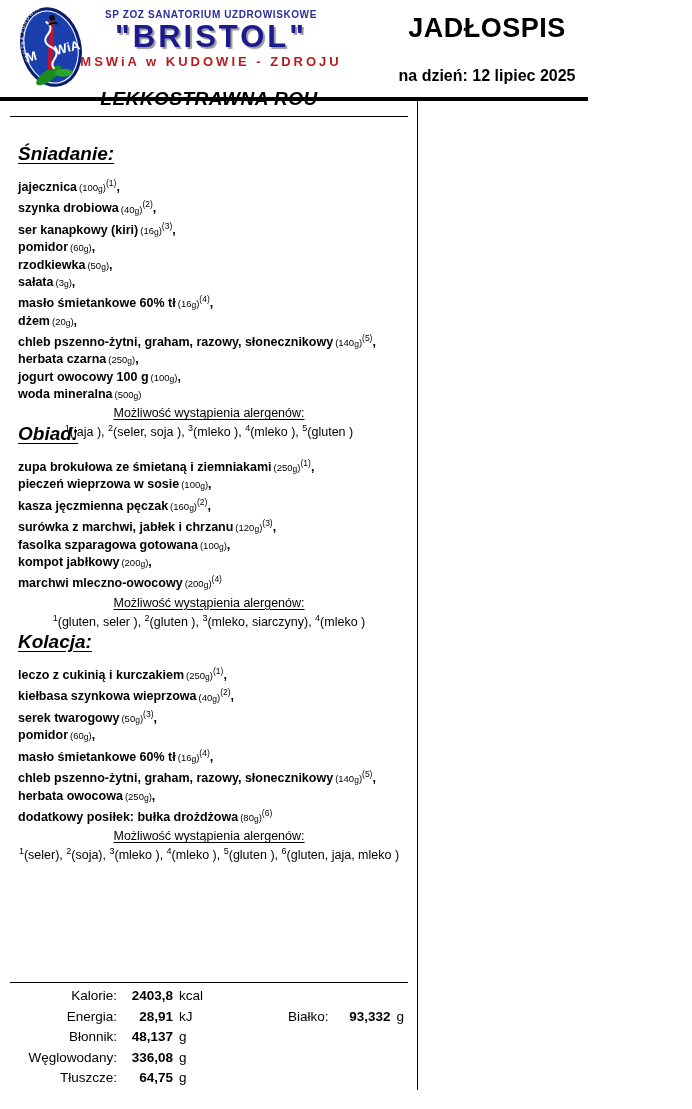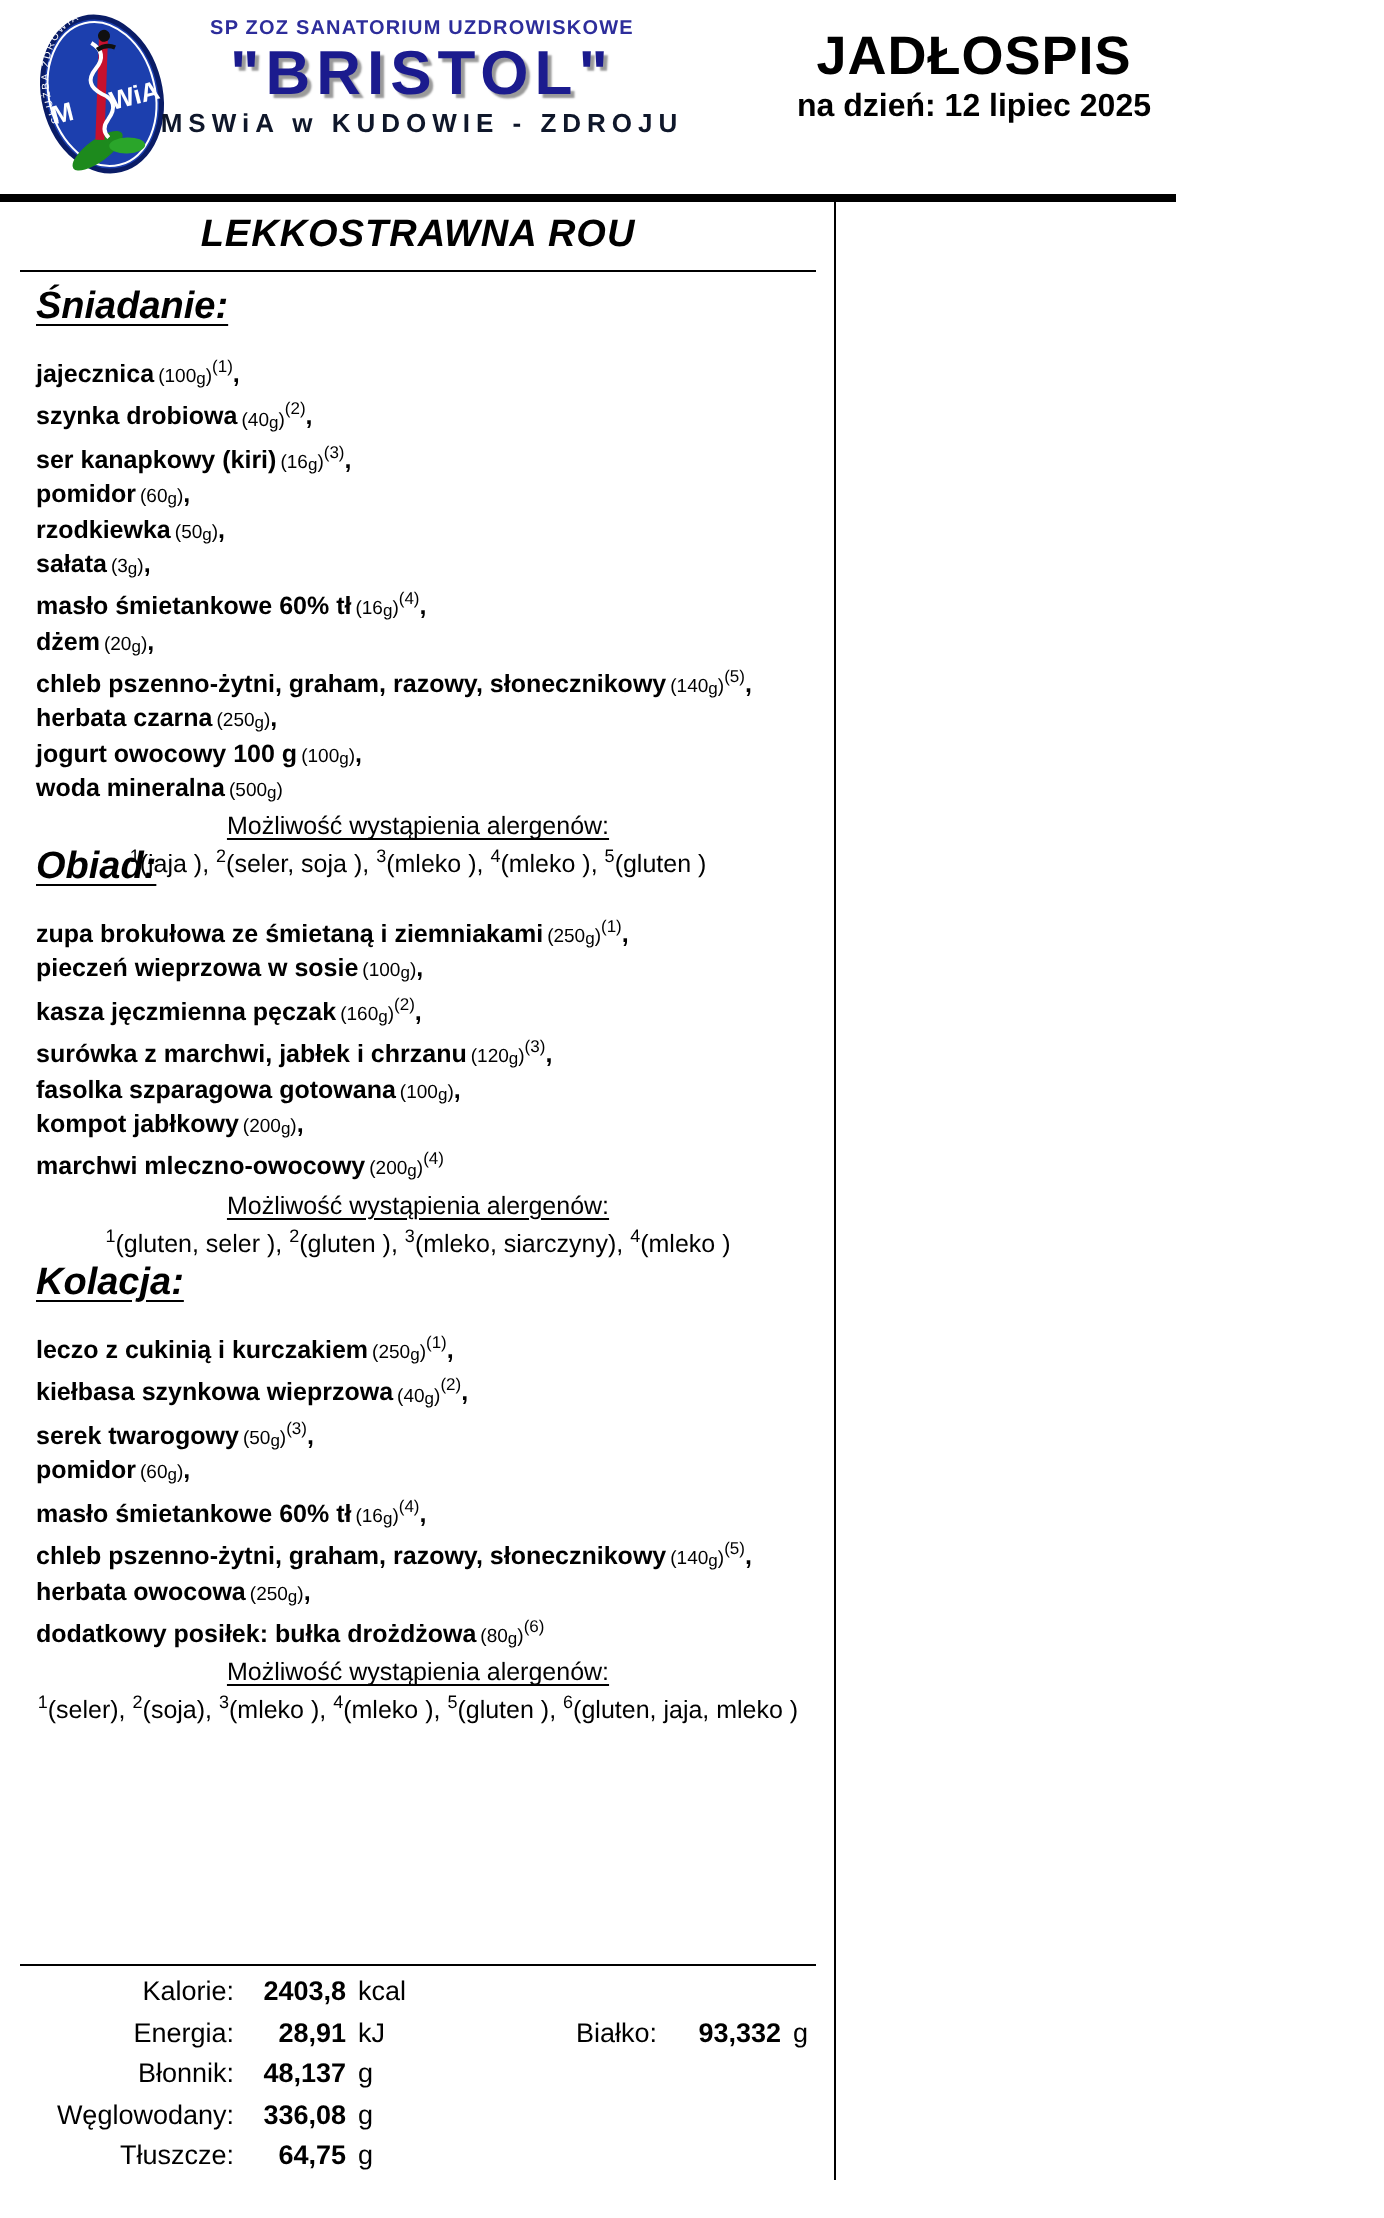--- a/index.html
+++ b/index.html
@@ -10,29 +10,29 @@
     font-family:"Liberation Sans","DejaVu Sans",sans-serif;
     color:#000;
     overflow:hidden;
   }
   
   .logo{position:absolute;left:11px;top:5px;width:80px;height:84px;}
   .header-left{position:absolute;left:66px;top:9px;width:290px;text-align:center;}
   .org-line1{font-weight:bold;font-size:10px;letter-spacing:.6px;color:#2d2d9b;white-space:nowrap;}
   .org-name{font-weight:bold;font-size:31px;letter-spacing:3px;color:#1b1b8e;line-height:34px;
             text-shadow:2px 2px 1px #9a9a9a;white-space:nowrap;}
-  .org-line2{font-weight:bold;font-size:13px;letter-spacing:3px;color:#0f172a;white-space:nowrap;}
+  .org-line2{font-weight:bold;font-size:13px;letter-spacing:3px;color:#b91c1c;white-space:nowrap;}
   .header-right{position:absolute;left:388px;top:13px;width:198px;text-align:center;}
   .doc-title{font-weight:bold;font-size:27px;letter-spacing:.5px;white-space:nowrap;}
-  .doc-date{font-weight:bold;font-size:16px;margin-top:1px;white-space:nowrap;}
+  .doc-date{font-weight:bold;font-size:16px;margin-top:23px;white-space:nowrap;}
   .thick-rule{position:absolute;left:0;top:97px;width:588px;height:4px;background:#000;}
   .v-rule{position:absolute;left:417px;top:100px;width:1px;height:990px;background:#000;}
 
   
-  .menu-title-wrap{position:absolute;left:10px;top:107px;width:398px;text-align:center;
+  .menu-title-wrap{position:absolute;left:10px;top:88px;width:398px;text-align:center;
                    border-bottom:1px solid #000;padding-bottom:6px;}
   .menu-title{font-weight:bold;font-style:italic;font-size:19px;letter-spacing:.5px;}
 
   
   .meal-section{position:absolute;left:10px;width:398px;}
   .meal-section:nth-of-type(1){top:143px;}
   .meal-section:nth-of-type(2){top:423px;}
   .meal-section:nth-of-type(3){top:631px;}
   .meal-heading{font-weight:bold;font-style:italic;font-size:19px;
                 text-decoration:underline;text-underline-offset:3px;padding-left:8px;}

